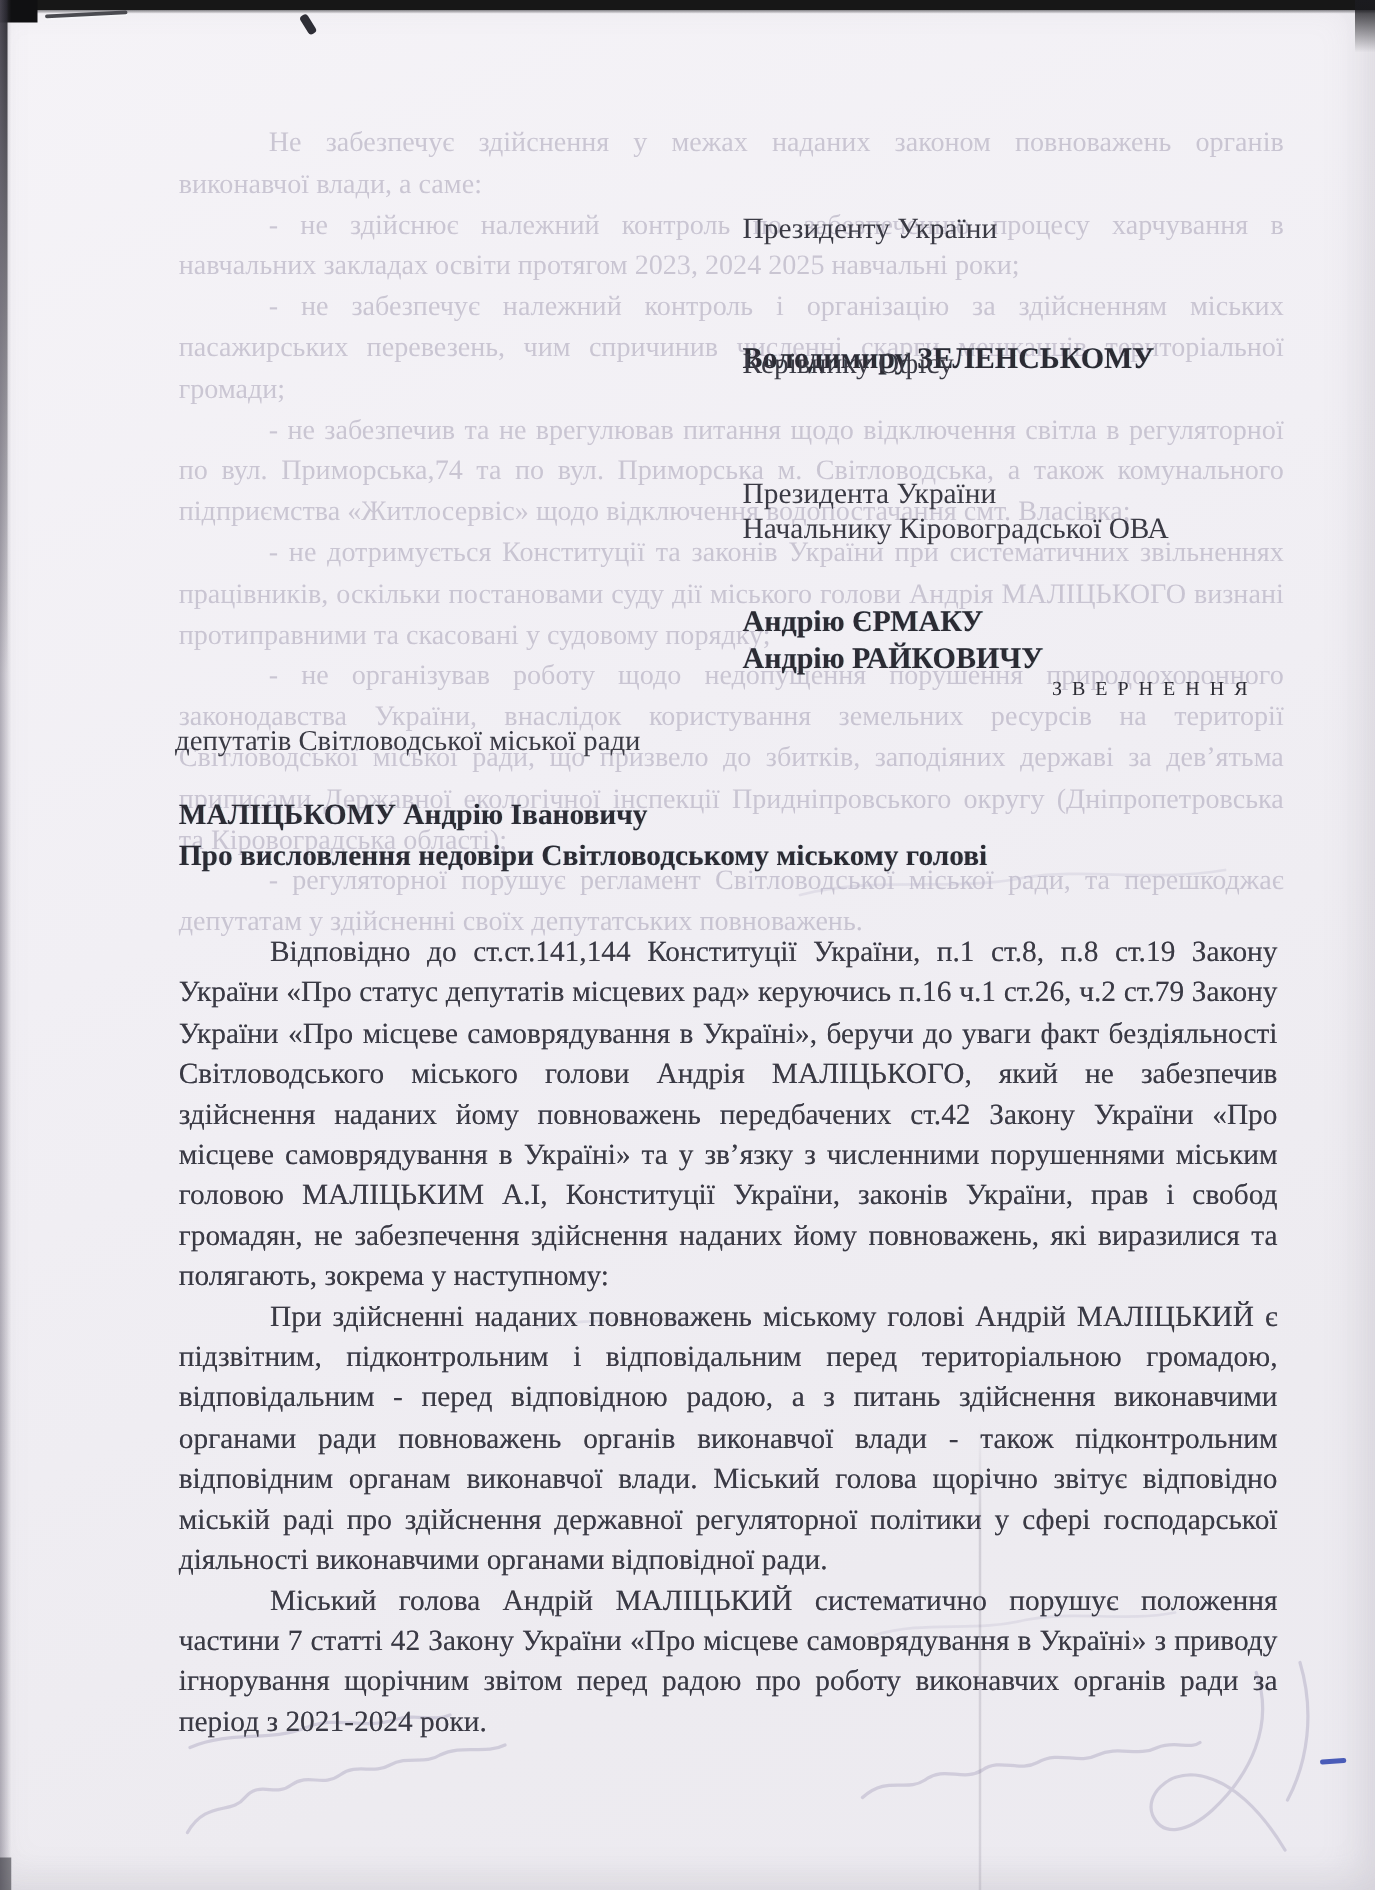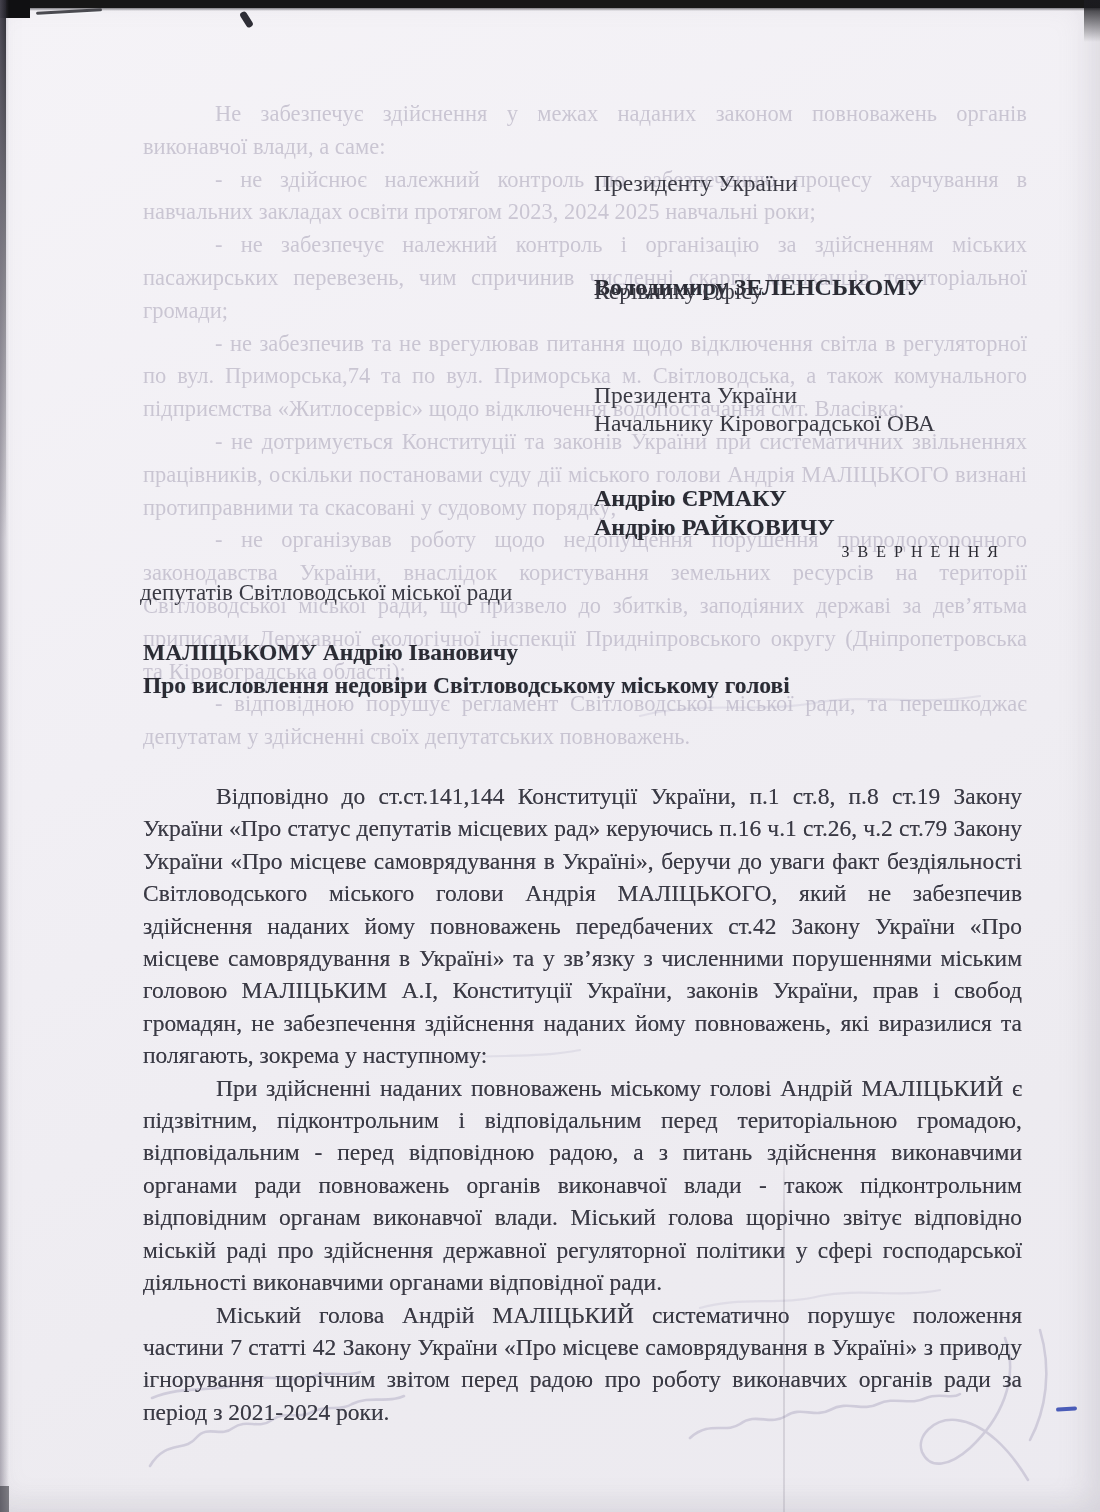--- a/index.html
+++ b/index.html
@@ -20,21 +20,21 @@
   .front{position:absolute;inset:0;z-index:3;color:var(--ink,#3a3a44);}
   .addr-group{position:absolute;left:594px;font-size:23.5px;line-height:34.5px;white-space:pre-wrap;}
   .addr-name{font-weight:bold;font-size:24px;color:var(--ink-bold,#2b2b33);
     text-shadow:.6px 0 .5px rgba(0,150,165,.16), -.5px 0 .5px rgba(140,0,90,.10);}
   .doc-title{position:absolute;left:140px;top:543px;width:860px;text-align:right;
     font-size:16px;letter-spacing:2px;color:var(--ink-bold,#2b2b33);}
   .doc-subtitle{position:absolute;left:140px;top:580px;width:860px;text-align:left;font-size:23px;}
   .subject{position:absolute;left:143px;top:636px;width:780px;font-weight:bold;
     font-size:23.5px;line-height:33px;color:var(--ink-bold,#2b2b33);
     text-shadow:.6px 0 .5px rgba(0,150,165,.16), -.5px 0 .5px rgba(140,0,90,.10);}
-  .body-text{position:absolute;left:143px;top:780px;width:879px;
+  .body-text{position:absolute;left:143px;top:746px;width:879px;
     font-size:23.5px;line-height:32.4px;text-align:justify;
     text-shadow:0 0 .4px rgba(45,45,65,.55);}
   .body-text p{margin:0;text-indent:73px;}
   
   .artifact{position:absolute;z-index:4;}
   .edge-top{left:0;top:0;width:100%;height:8px;background:#171717;}
   .edge-top-soft{left:0;top:8px;width:100%;height:3px;background:linear-gradient(to bottom,rgba(40,40,45,.55),rgba(40,40,45,0));}
   .edge-corner-tl{left:0;top:0;width:30px;height:18px;background:#101012;}
   .edge-corner-tr{right:0;top:0;width:16px;height:42px;background:linear-gradient(to bottom,#1b1b1f,rgba(27,27,31,0));}
   .edge-left-dark{left:0;top:0;width:6px;height:540px;background:linear-gradient(to bottom,rgba(22,22,28,.95),rgba(22,22,28,0));}
@@ -52,21 +52,21 @@
 
 <div class="page">
 
   <div class="bleed">
     <p>Не забезпечує здійснення у межах наданих законом повноважень органів виконавчої влади, а саме:</p>
     <p>- не здійснює належний контроль по забезпеченню процесу харчування в навчальних закладах освіти протягом 2023, 2024 2025 навчальні роки;</p>
     <p>- не забезпечує належний контроль і організацію за здійсненням міських пасажирських перевезень, чим спричинив численні скарги мешканців територіальної громади;</p>
     <p>- не забезпечив та не врегулював питання щодо відключення світла в регуляторної по вул. Приморська,74 та по вул. Приморська м. Світловодська, а також комунального підприємства «Житлосервіс» щодо відключення водопостачання смт. Власівка;</p>
     <p>- не дотримується Конституції та законів України при систематичних звільненнях працівників, оскільки постановами суду дії міського голови Андрія МАЛІЦЬКОГО визнані протиправними та скасовані у судовому порядку;</p>
     <p>- не організував роботу щодо недопущення порушення природоохоронного законодавства України, внаслідок користування земельних ресурсів на території Світловодської міської ради, що призвело до збитків, заподіяних державі за дев’ятьма приписами Державної екологічної інспекції Придніпровського округу (Дніпропетровська та Кіровоградська області);</p>
-    <p>- відповідною порушує регламент Світловодської міської ради, та перешкоджає депутатам у здійсненні своїх депутатських повноважень.</p>
+    <p>- регуляторної порушує регламент Світловодської міської ради, та перешкоджає депутатам у здійсненні своїх депутатських повноважень.</p>
   </div>
 
   <svg class="hand-svg" viewBox="0 0 1100 1512">
     <g fill="none" stroke="#b3aec6" stroke-width="2.6" stroke-linecap="round" opacity="0.5">
       <path d="M152,1398 C185,1384 215,1394 245,1382 C270,1372 290,1384 315,1376 C332,1370 346,1378 360,1372"></path>
       <path d="M150,1466 C165,1440 185,1452 196,1438 C208,1424 220,1438 233,1428 C247,1418 258,1430 272,1420 C286,1410 298,1420 312,1412 C326,1404 340,1412 352,1404 C370,1395 388,1404 404,1396"></path>
       <path d="M690,1438 C710,1420 725,1434 740,1424 C756,1412 770,1426 786,1416 C800,1406 815,1418 830,1410 C848,1400 862,1412 878,1404 C895,1396 910,1406 926,1398 C940,1392 952,1400 960,1394"></path>
       <path d="M1005,1338 C1020,1380 1000,1420 970,1448 C950,1466 930,1470 922,1452 C916,1436 934,1418 956,1420 C985,1423 1010,1450 1028,1480"></path>
       <path d="M1040,1330 C1052,1370 1046,1410 1030,1440"></path>
     </g>

